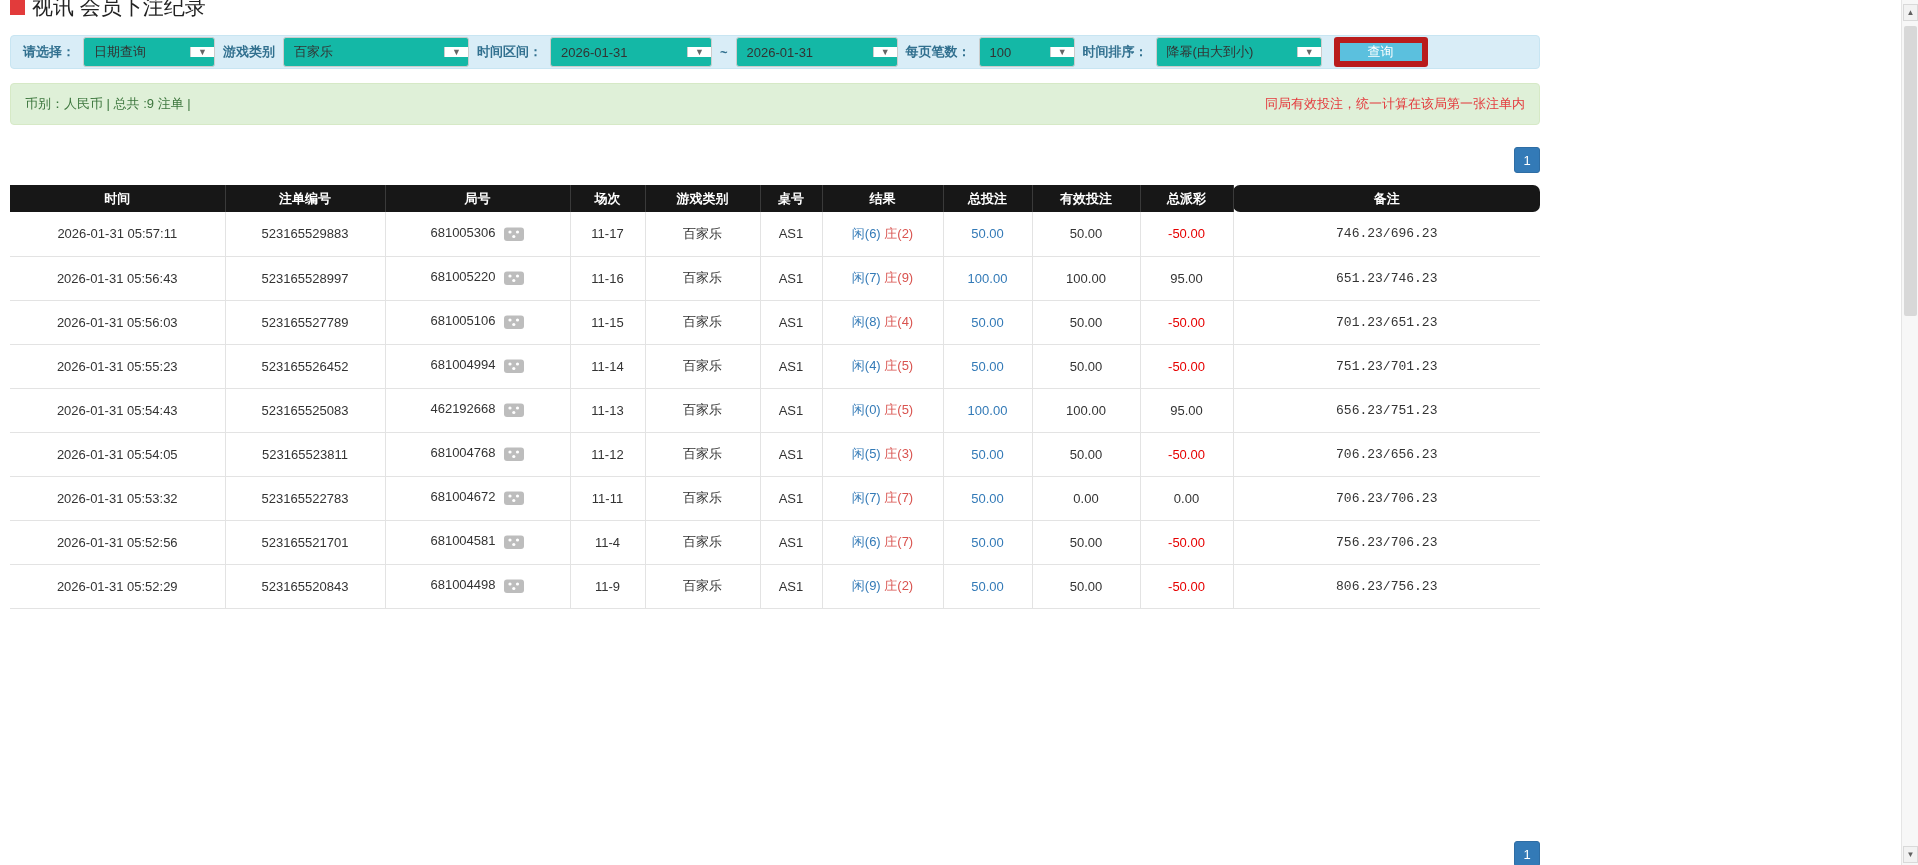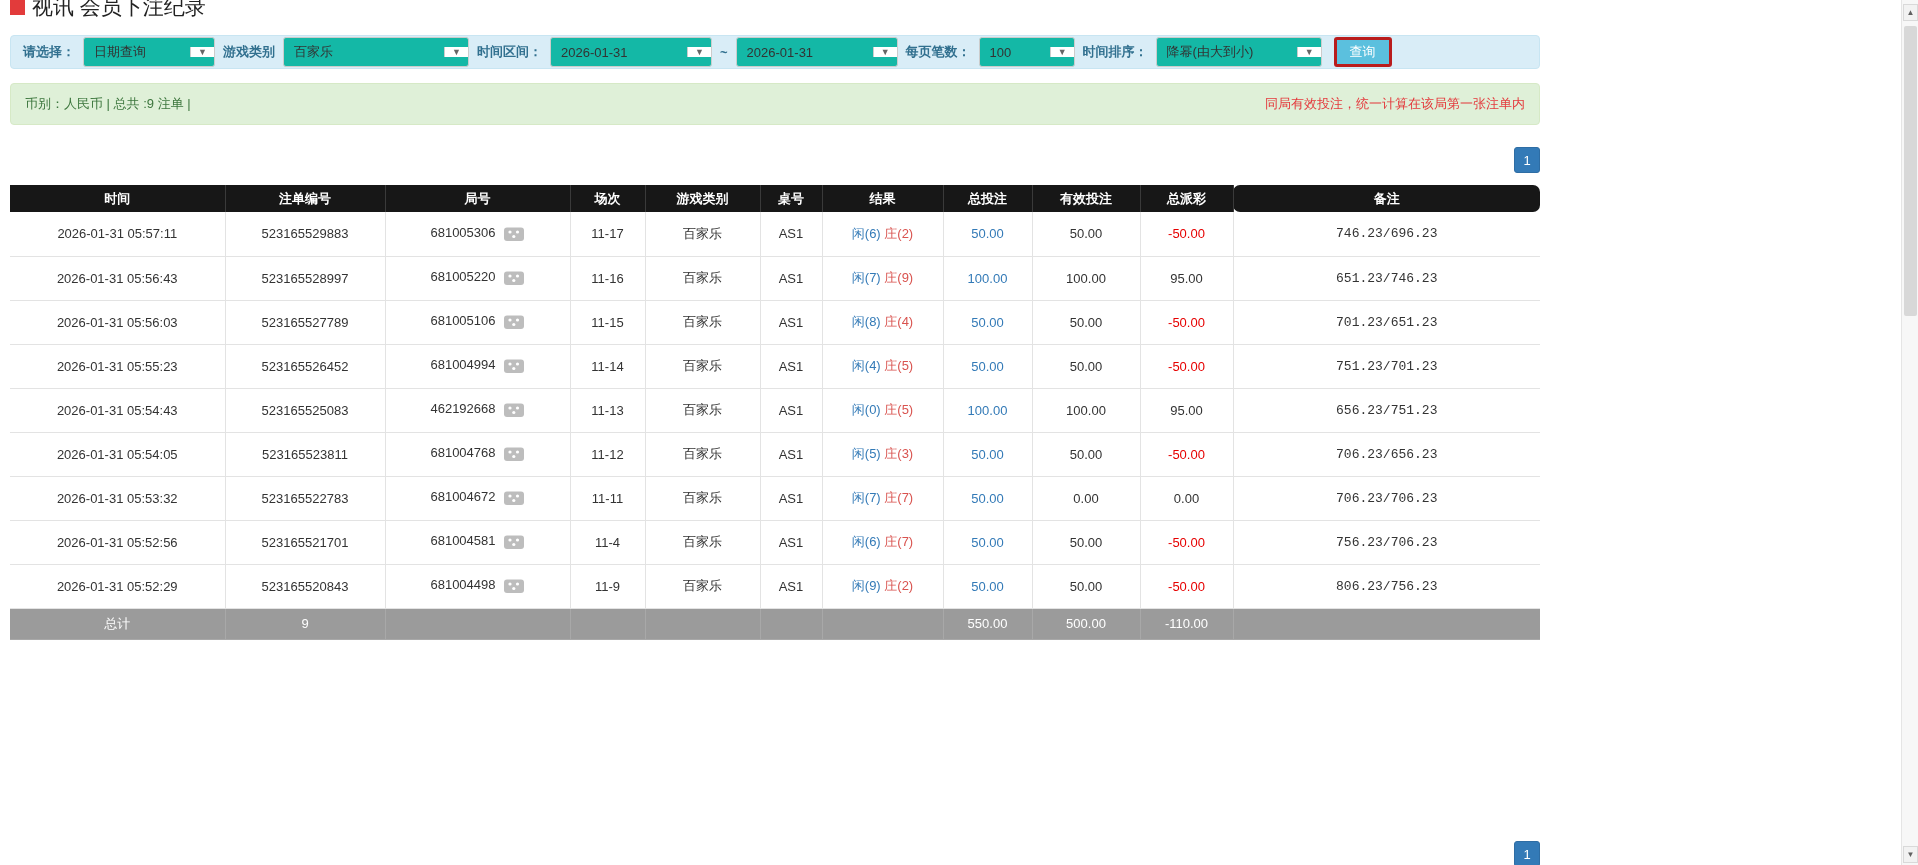--- a/index.html
+++ b/index.html
@@ -25,22 +25,22 @@
   .filter-label { color: #31708f; font-weight: bold; white-space: nowrap; }
   .combo {
     display: inline-flex; align-items: center; background: #14b8a6;
     border: 1px solid #ccc; border-radius: 3px; height: 30px; overflow: hidden; cursor: pointer;
   }
   .combo-value { padding: 0 10px; display: flex; align-items: center; color: #333; flex: 1; white-space: nowrap; }
   .combo-btn { width: 24px; border-left: 1px solid #ccc; display: flex; align-items: center; justify-content: center; color: #666; font-size: 9px; background: #fff; }
   .w130 { width: 132px; } .w185 { width: 186px; } .w160 { width: 162px; } .w95 { width: 96px; } .w165 { width: 166px; }
   .tilde { color: #31708f; font-weight: bold; }
   .search-btn {
-    background: #5bc0de; border: 3px solid #b91c1c; color: #fff; height: 30px;
-    padding: 0 13px; border-radius: 3px; font-size: 13px; cursor: pointer; margin-left: 4px;
+    background: #5bc0de; border: 6px solid #b91c1c; color: #fff; height: 30px;
+    padding: 0 28px; border-radius: 3px; font-size: 13px; cursor: pointer; margin-left: 4px;
     font-family: inherit;
   }
 
   
   .summary-bar {
     background: #dff0d8; border: 1px solid #d6e9c6; border-radius: 4px;
     height: 42px; display: flex; align-items: center; justify-content: space-between;
     padding: 12px 14px; margin-top: 14px;
   }
   .summary-left { color: #3c763d; }
@@ -336,33 +336,20 @@
           <td>百家乐</td>
           <td>AS1</td>
           <td><span class="player">闲(9)</span> <span class="banker">庄(2)</span></td>
           <td><a class="bet-link">50.00</a></td>
           <td>50.00</td>
           <td><span class="neg">-50.00</span></td>
           <td>806.23/756.23</td>
         </tr>
       </tbody>
     <tfoot id="table-foot">
-        <tr>
-          <td>总计</td>
-          <td>9</td>
-          <td></td>
-          <td></td>
-          <td></td>
-          <td></td>
-          <td></td>
-          <td>550.00</td>
-          <td>500.00</td>
-          <td class="neg-foot">-110.00</td>
-          <td></td>
-        </tr>
       </tfoot>
   </table>
 
   <div class="pagination-bottom">
     <span class="page-btn">1</span>
   </div>
 
 </div>
 
 <div class="scrollbar">

